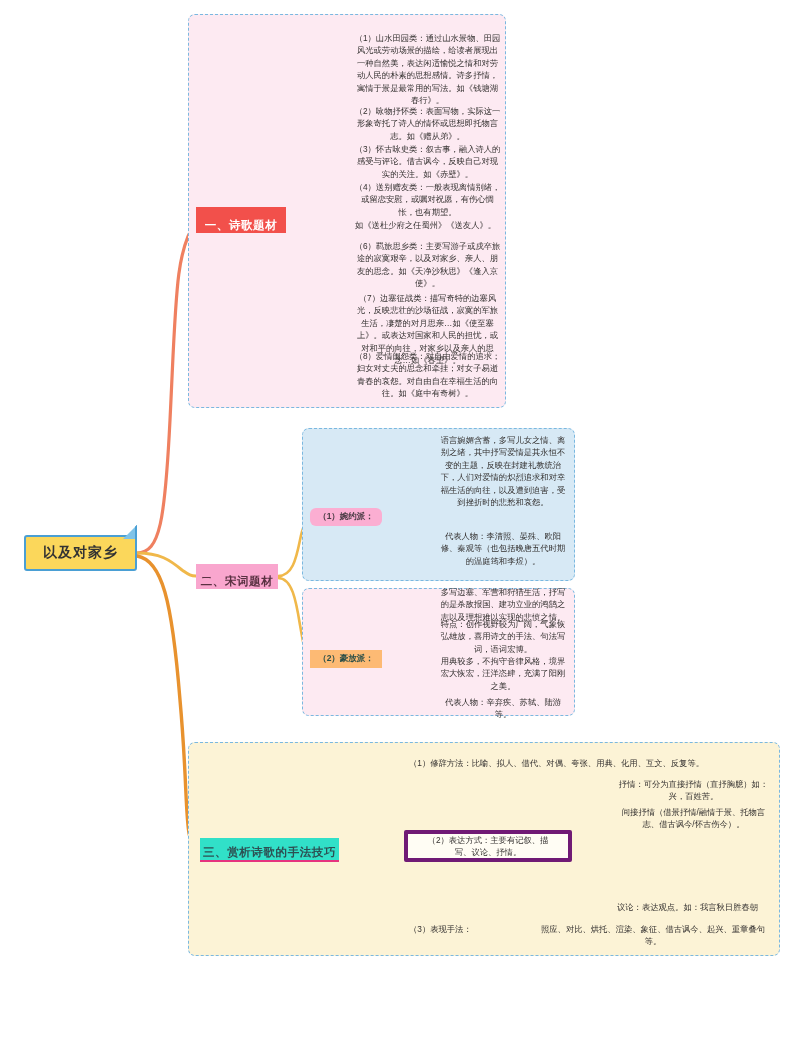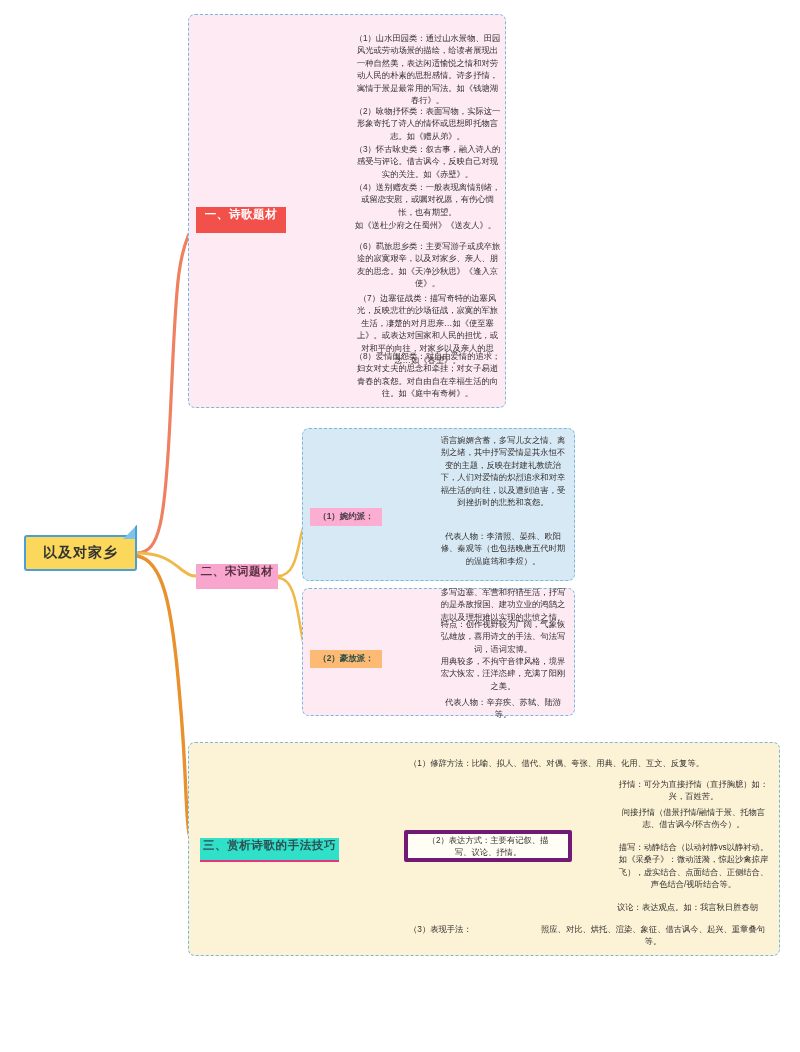--- a/index.html
+++ b/index.html
@@ -43,38 +43,38 @@
     z-index: 5;
   }
   .g1 { left: 188px; top: 14px;  width: 318px; height: 394px; background: #fdeaf2; }
   .g2a{ left: 302px; top: 428px; width: 273px; height: 153px; background: #d7e9f5; }
   .g2b{ left: 302px; top: 588px; width: 273px; height: 128px; background: #fdeaf2; }
   .g3 { left: 188px; top: 742px; width: 592px; height: 214px; background: #fcf3d6; }
 
   
   .chip {
     position: absolute;
-    display: flex; align-items: flex-start; justify-content: center;
+    display: flex; align-items: flex-end; justify-content: center;
     font-size: 11.5px; font-weight: bold;
     letter-spacing: .6px;
     z-index: 20;
     white-space: nowrap;
   }
   .chip-1 { left: 196px; top: 207px; width: 90px; height: 26px; background: #f2504b; color: #ffffff; }
   .chip-2 { left: 196px; top: 564px; width: 82px; height: 25px; background: #f9a6ce; color: #5a3142; }
   .chip-3 { left: 200px; top: 838px; width: 139px; height: 24px; background: #31e0c8; color: #2d4f52; border-bottom: 2.5px solid #e6337f; }
 
   
   .subchip {
     position: absolute;
     display: flex; align-items: center; justify-content: center;
     font-size: 8.5px; color: #4a3b44; font-weight: bold;
     z-index: 20; white-space: nowrap;
   }
-  .sc-wan { left: 310px; top: 508px; width: 72px; height: 18px; background: #fbaed2; }
+  .sc-wan { left: 310px; top: 508px; width: 72px; height: 18px; background: #fbaed2; border-radius: 6px; }
   .sc-hao { left: 310px; top: 650px; width: 72px; height: 18px; background: #fdba74; color: #2c4f48; }
 
   
   .leaf {
     position: absolute;
     font-size: 8.3px;
     line-height: 1.5;
     color: #33302f;
     text-align: center;
     z-index: 18;
@@ -209,19 +209,18 @@
   <div class="chip chip-3">
     <span>三、赏析诗歌的手法技巧</span>
   </div>
 
   <div class="leaf left" style="left:406px; top:757px; width:370px;">（1）修辞方法：比喻、拟人、借代、对偶、夸张、用典、化用、互文、反复等。</div>
 
   <div class="card" style="left:404px; top:830px; width:168px; height:32px;">（2）表达方式：主要有记叙、描写、议论、抒情。</div>
 
   <div class="leaf" style="left:612px; top:778px; width:163px;">抒情：可分为直接抒情（直抒胸臆）如：兴，百姓苦。</div>
   <div class="leaf" style="left:612px; top:806px; width:163px;">间接抒情（借景抒情/融情于景、托物言志、借古讽今/怀古伤今）。</div>
-  <div class="leaf" style="left:612px; top:841px; width:163px;">描写：动静结合（以动衬静vs以静衬动。如《采桑子》：微动涟漪，惊起沙禽掠岸飞），虚实结合、点面结合、正侧结合、声色结合/视听结合等。</div>
   <div class="leaf left" style="left:614px; top:901px; width:163px;">议论：表达观点。如：我言秋日胜春朝</div>
 
   <div class="leaf left" style="left:406px; top:923px; width:120px;">（3）表现手法：</div>
   <div class="leaf" style="left:530px; top:923px; width:246px;">照应、对比、烘托、渲染、象征、借古讽今、起兴、重章叠句等。</div>
 
 </div>
 
 </body></html>

